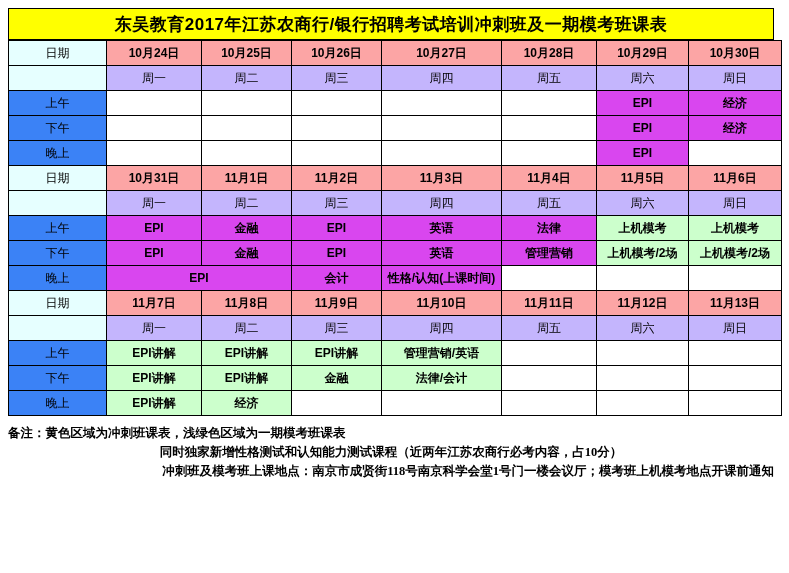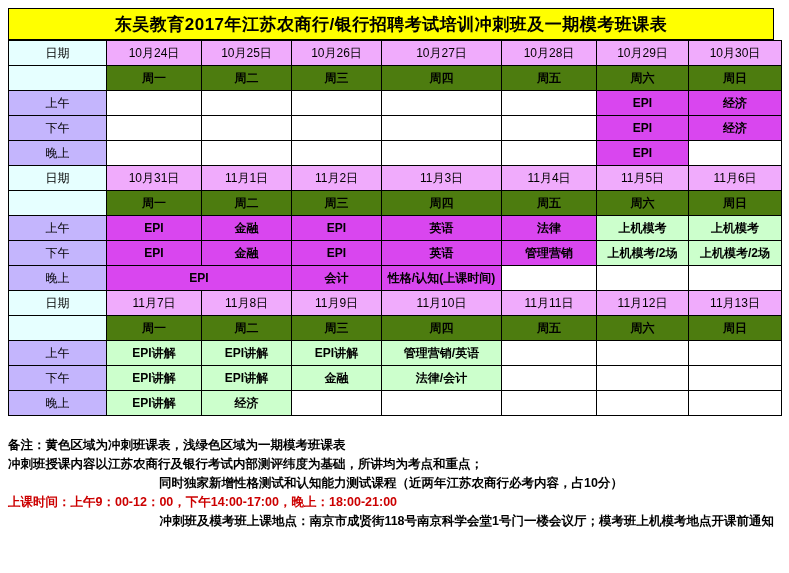--- a/index.html
+++ b/index.html
@@ -56,37 +56,38 @@
   .c5 { width: 95px; }
   .c6 { width: 92px; }
   .c7 { width: 93px; }
 
   .hdr-label {
     background: #e6ffff;
     font-weight: normal;
     font-size: 13px;
   }
   .hdr-date {
-    font-weight: normal;
+    font-weight: bold;
     font-size: 13px;
-    background: #f0abfc;
+    background: #fca5a5;
   }
   .rowlabel {
-    background: #c4b5fd;
+    background: #3b82f6;
     font-size: 12px;
   }
   .yellow { background: #d946ef; font-weight: bold; }
   .green  { background: #ccffcc; font-weight: bold; margin-top: 36px; }
   .white  { background: #ffffff; }
-  .weekday { font-size: 12px; background: #4d7c0f; font-weight: bold; }
+  .weekday { font-size: 12px; background: #c4b5fd; }
 
   .notes {
-    margin-top: 20px;
+    margin-top: 8px;
     font-size: 12.5px;
     line-height: 19px;
+    font-family: Liberation Serif, serif;
   }
   .notes div {
     font-weight: bold;
     white-space: nowrap;
   }
 </style>
 </head>
 <body>
 
 <div class="page">
@@ -254,19 +255,17 @@
           <td class="white"></td>
           <td class="white"></td>
           <td class="white"></td>
           <td class="white"></td>
         </tr>
       </tbody>
   </table>
 
   <div class="notes" id="notes-block">
       <div style="color: rgb(0, 0, 0);">备注：黄色区域为冲刺班课表，浅绿色区域为一期模考班课表</div>
-      <div style="color: rgb(0, 0, 0);">冲刺班授课内容以江苏农商行及银行考试内部测评纬度为基础，所讲均为考点和重点；</div>
       <div style="color: rgb(0, 0, 0); text-align: center;">同时独家新增性格测试和认知能力测试课程（近两年江苏农商行必考内容，占10分）</div>
-      <div style="color: rgb(204, 0, 0);">上课时间：上午9：00-12：00，下午14:00-17:00，晚上：18:00-21:00</div>
       <div style="color: rgb(0, 0, 0); text-align: right;">冲刺班及模考班上课地点：南京市成贤街118号南京科学会堂1号门一楼会议厅；模考班上机模考地点开课前通知</div>
     </div>
 
 </div>
 
 </body></html>

